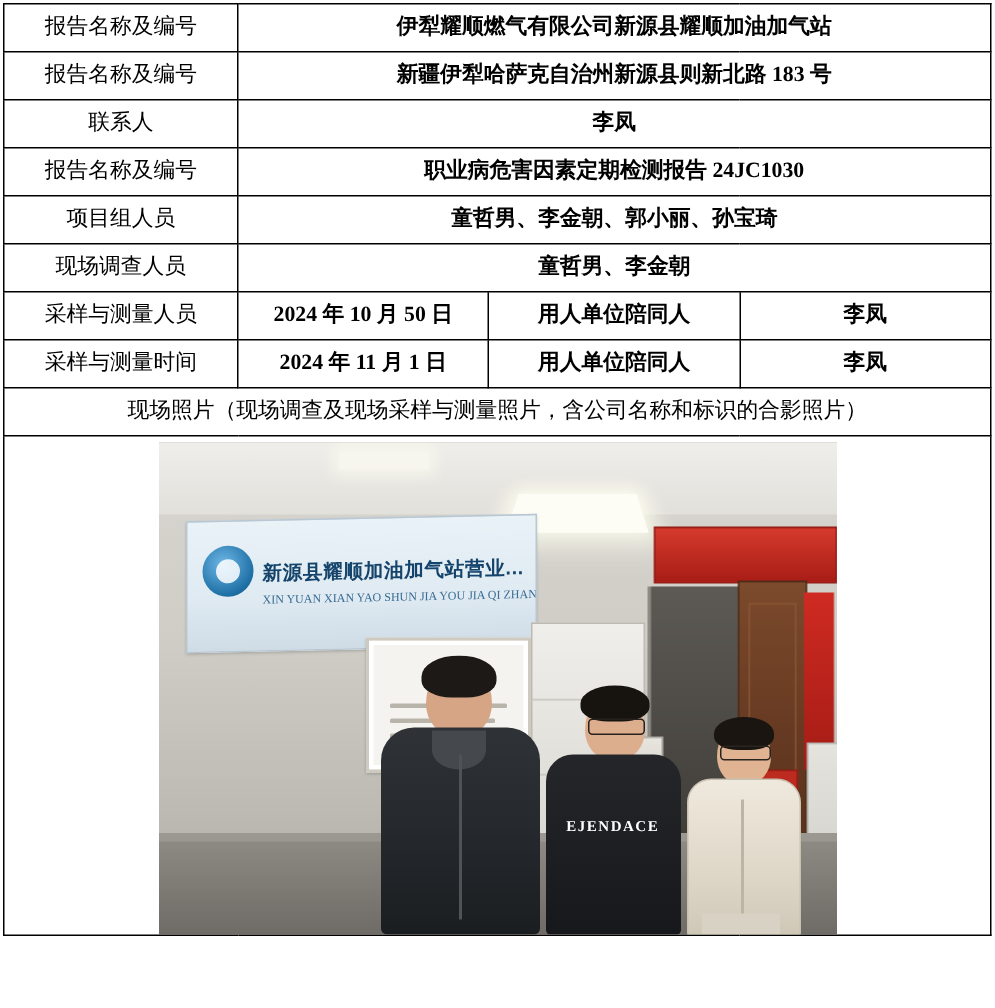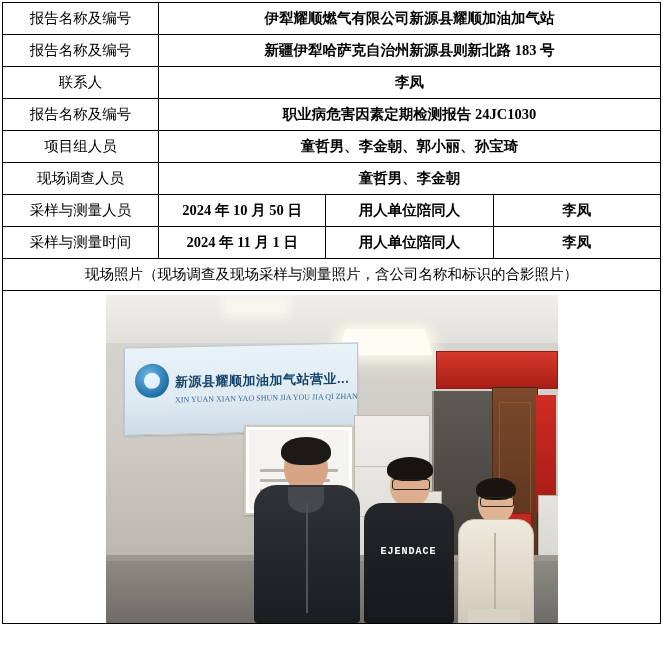--- a/index.html
+++ b/index.html
@@ -260,21 +260,21 @@
     border: 1.5px solid #26211c;
     border-radius: 3px;
   }
   .p2 .body {
     position: absolute; left: 0; top: 42px; width: 90px; height: 120px;
     background: linear-gradient(180deg, #24262a 0%, #17181b 100%);
     border-radius: 18px 18px 3px 3px;
   }
   .p2 .tee-text {
     position: absolute; left: 0; top: 84px; width: 90px;
-    font-family: Liberation Mono, monospace;
+    font-family: Liberation Serif, serif;
     font-size: 10px;
     font-weight: bold;
     letter-spacing: 1px;
     color: #ffffff;
   }
   
   .p3 { left: 352px; top: 186px; width: 74px; height: 142px; }
   .p3 .head {
     position: absolute; left: 20px; top: 0; width: 36px; height: 42px;
     border-radius: 48% 48% 44% 44% / 56% 56% 44% 44%;

